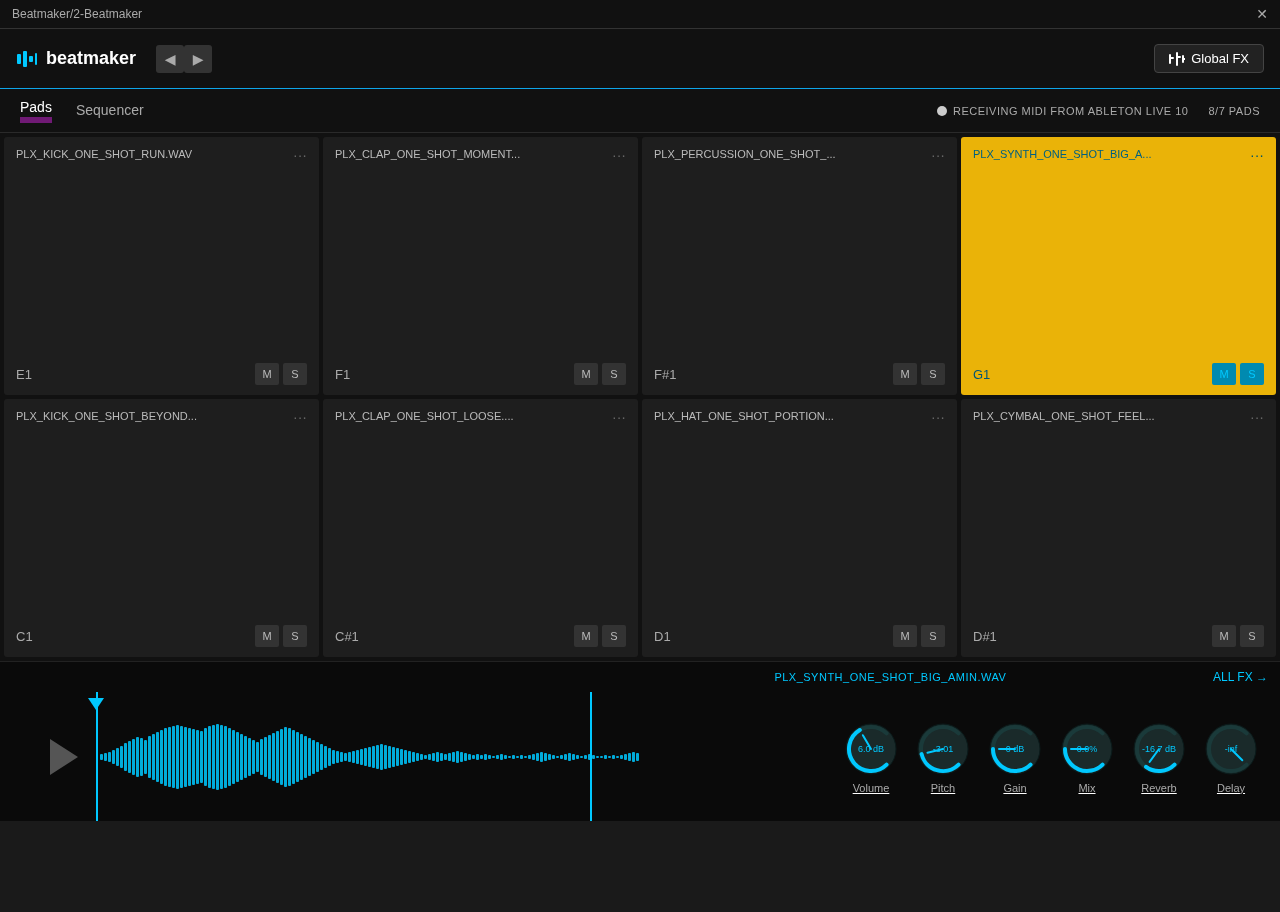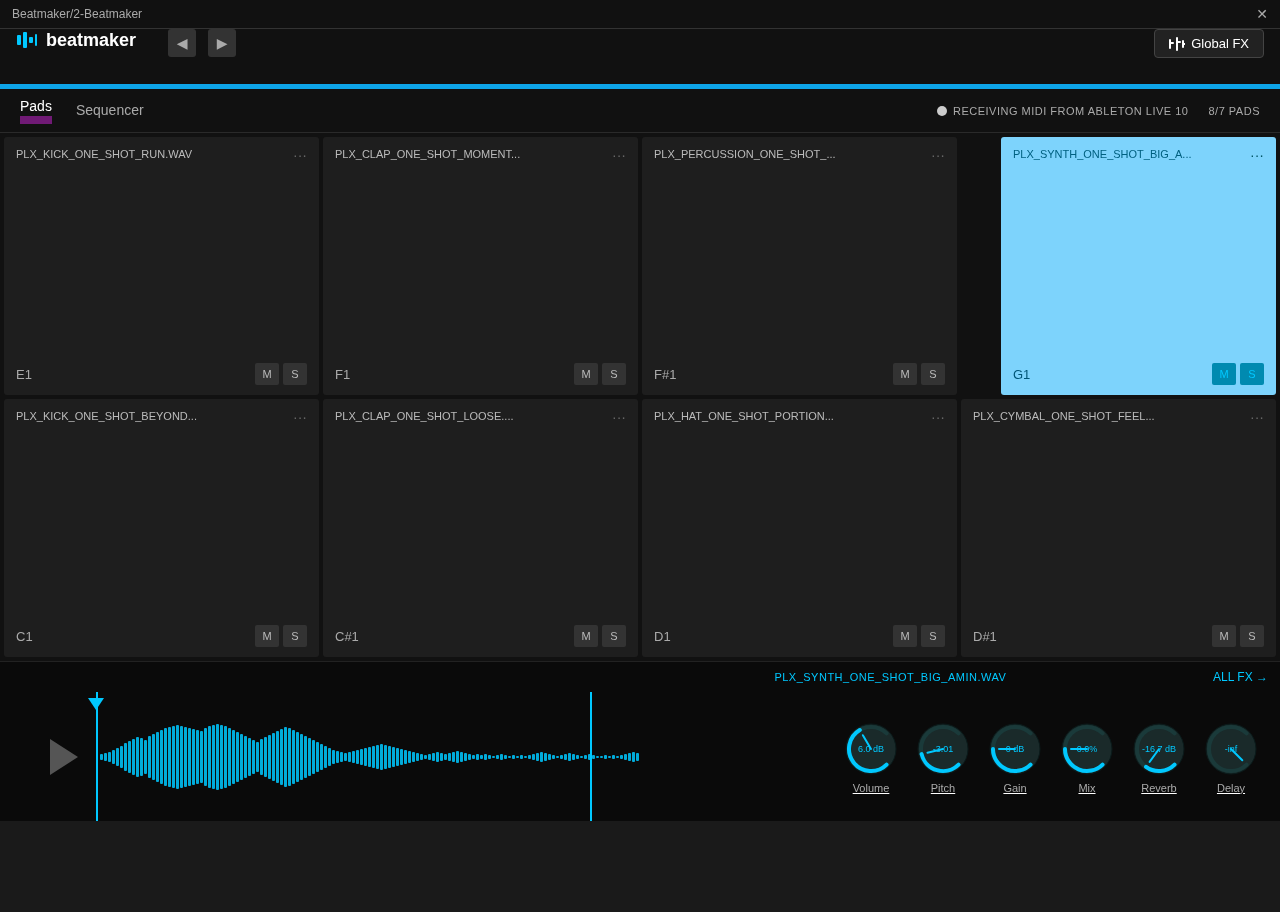--- a/index.html
+++ b/index.html
@@ -31,24 +31,24 @@
       color: #aaa;
       font-size: 14px;
       cursor: pointer;
     }
 
     
     .header {
       background: #111;
       height: 60px;
       display: flex;
-      align-items: flex-start;
+      align-items: center;
       padding: 0 16px;
-      gap: 12px;
-      border-bottom: 5px solid #0ea5e9;
+      gap: 0;
+      border-bottom: 1px solid #0ea5e9;
     }
     .logo {
       display: flex;
       align-items: center;
       gap: 8px;
       color: #fff;
       font-size: 18px;
       font-weight: bold;
       margin-right: 20px;
     }
@@ -106,21 +106,21 @@
     }
     .nav-tab {
       font-size: 14px;
       color: #aaa;
       margin-right: 24px;
       cursor: pointer;
       padding-bottom: 2px;
     }
     .nav-tab.active {
       color: #fff;
-      border-bottom: 8px solid #701a75;
+      border-bottom: 6px solid #701a75;
     }
     .midi-indicator {
       margin-left: auto;
       display: flex;
       align-items: center;
       gap: 6px;
       font-size: 11px;
       color: #aaa;
       letter-spacing: 0.5px;
       text-transform: uppercase;
@@ -151,22 +151,21 @@
     .pad {
       background: #1e1e1e;
       border-radius: 3px;
       padding: 10px 12px;
       display: flex;
       flex-direction: column;
       position: relative;
       cursor: pointer;
     }
     .pad.active {
-      background: #7dd3fc;
-      margin-left: 40px;
+      background: #eab308;
     }
     .pad-name {
       font-size: 11px;
       color: #bbb;
       line-height: 1.3;
       word-break: break-all;
     }
     .pad.active .pad-name {
       color: #006080;
     }

